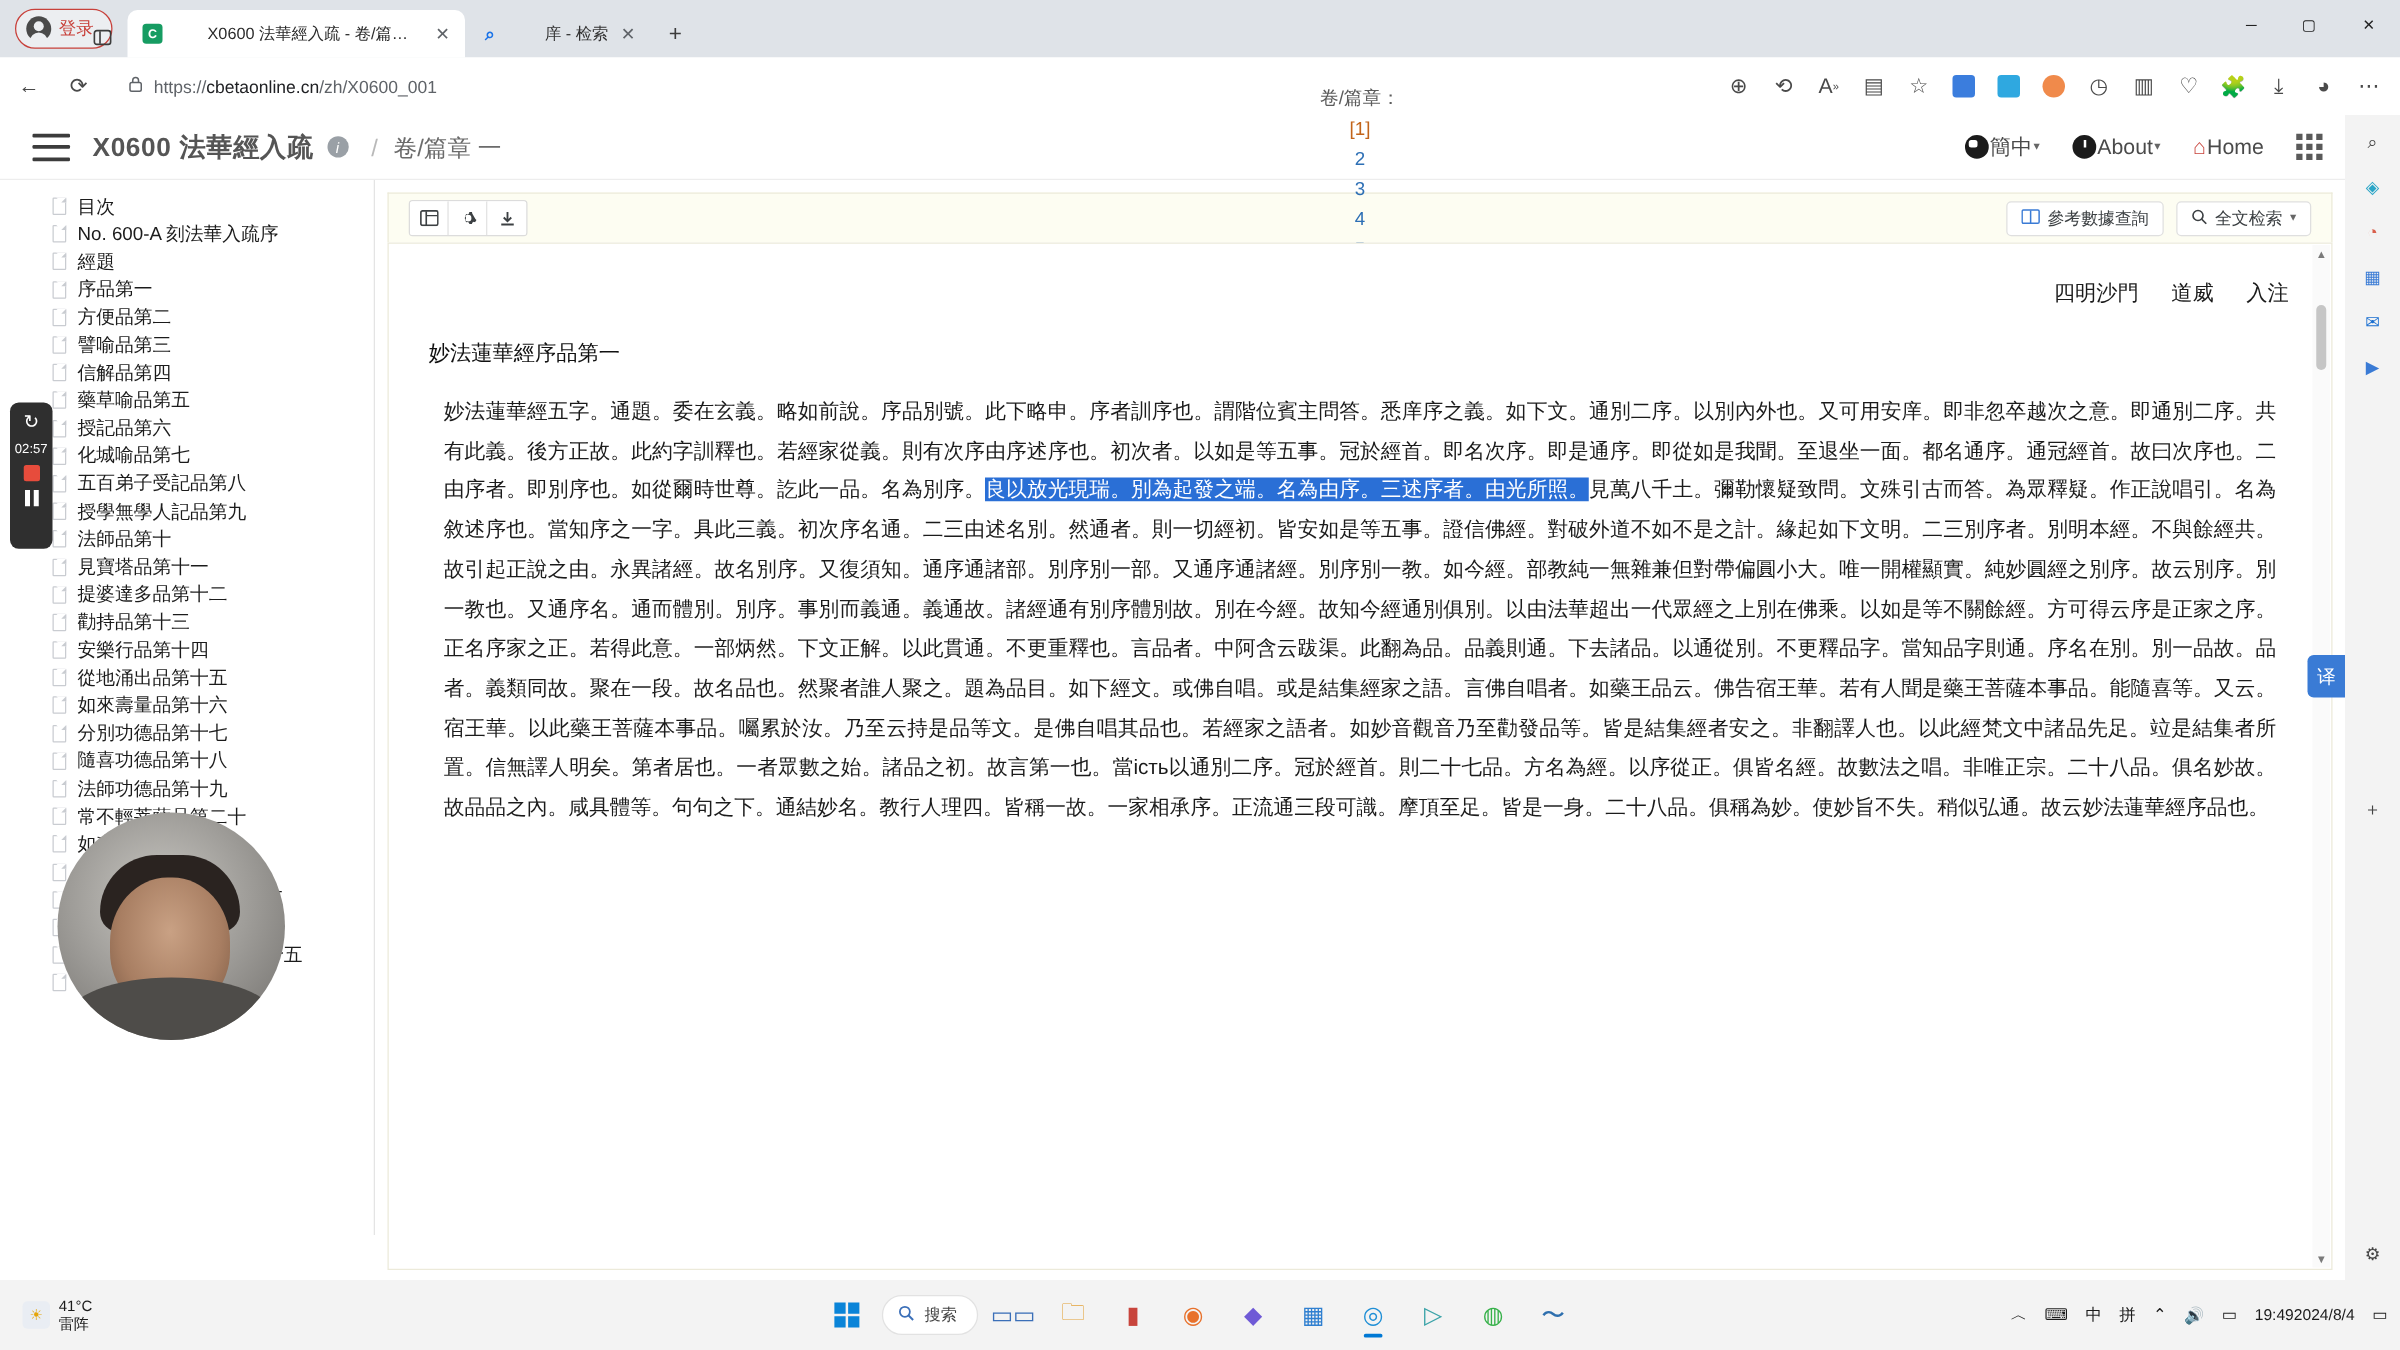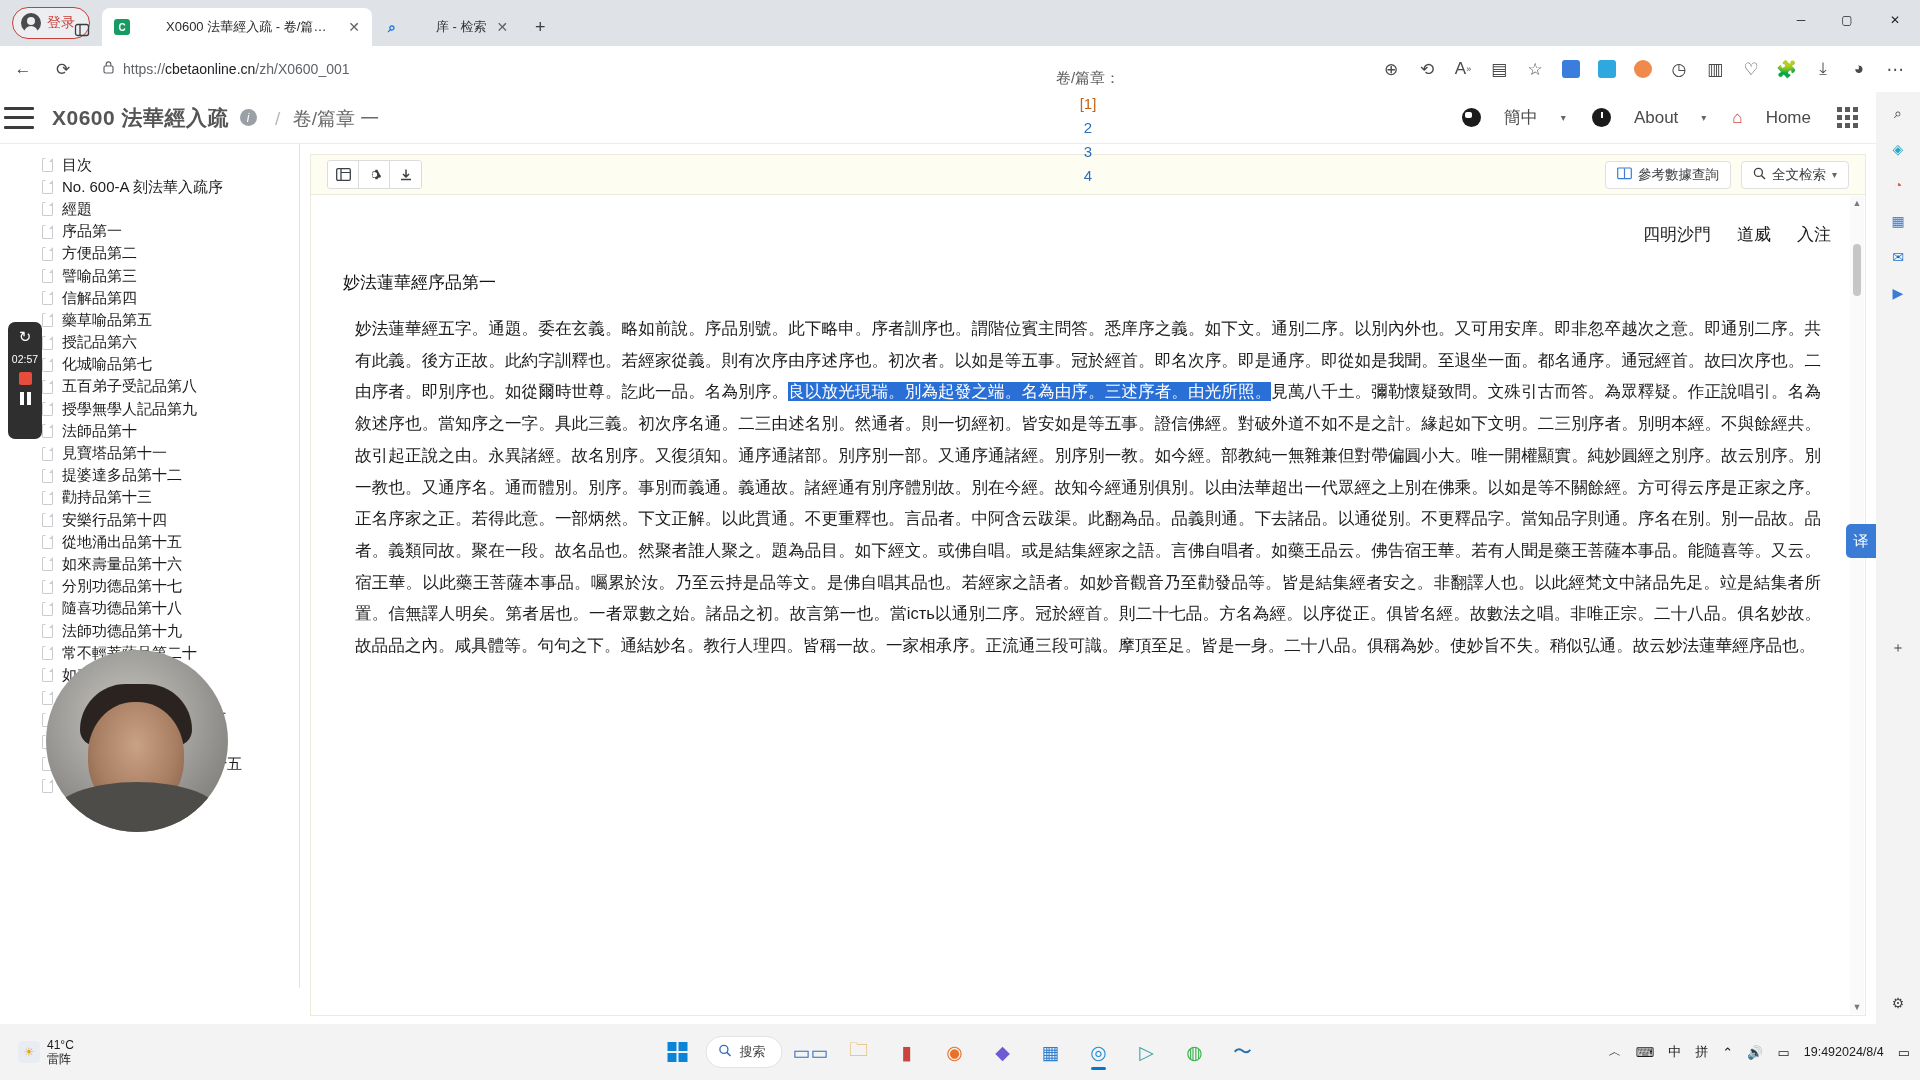--- a/index.html
+++ b/index.html
@@ -103,35 +103,35 @@
   }
   .edge-spacer { flex: 1; }
 
   
   .page-area {
     position: absolute; left: 0; top: 92px; right: 44px; bottom: 56px;
     background: #ffffff;
   }
   .app-header {
     position: absolute; left: 0; top: 0; right: 0; height: 52px;
-    display: flex; align-items: center; padding: 0 18px 0 4px;
+    display: flex; align-items: center; padding: 0 18px 0 26px;
     border-bottom: 1px solid #ededed; background: #fff;
   }
   .hamburger { width: 30px; height: 22px; display: flex; flex-direction: column; justify-content: space-between; margin-right: 18px; }
   .hamburger i { display: block; height: 3px; background: #3c3c3c; border-radius: 1px; }
   .app-title { font-size: 21px; color: #555; font-weight: bold; letter-spacing: .5px; }
   .info-badge {
     display: inline-flex; width: 17px; height: 17px; border-radius: 50%;
     background: #9aa0a6; color: #fff; font-size: 12px; font-style: italic;
     align-items: center; justify-content: center; margin: 0 6px; vertical-align: 3px;
   }
   .title-sep { color: #b9b9b9; margin: 0 8px; font-size: 19px; }
   .app-sub { font-size: 19px; color: #6b6b6b; }
   .header-right { margin-left: auto; display: flex; align-items: center; gap: 26px; }
-  .hdr-item { display: flex; align-items: center; gap: 23px; font-size: 17px; color: #4a4a4a; }
+  .hdr-item { display: flex; align-items: center; gap: 1px; font-size: 17px; color: #4a4a4a; }
   .globe-ic {
     width: 19px; height: 19px; border-radius: 50%; background: #1b1b1b;
     display: inline-block; position: relative;
   }
   .globe-ic::after {
     content: ""; position: absolute; left: 3px; top: 4px; width: 7px; height: 6px;
     background: #fff; border-radius: 2px;
   }
   .clock-ic {
     width: 19px; height: 19px; border-radius: 50%; background: #1b1b1b; position: relative;

